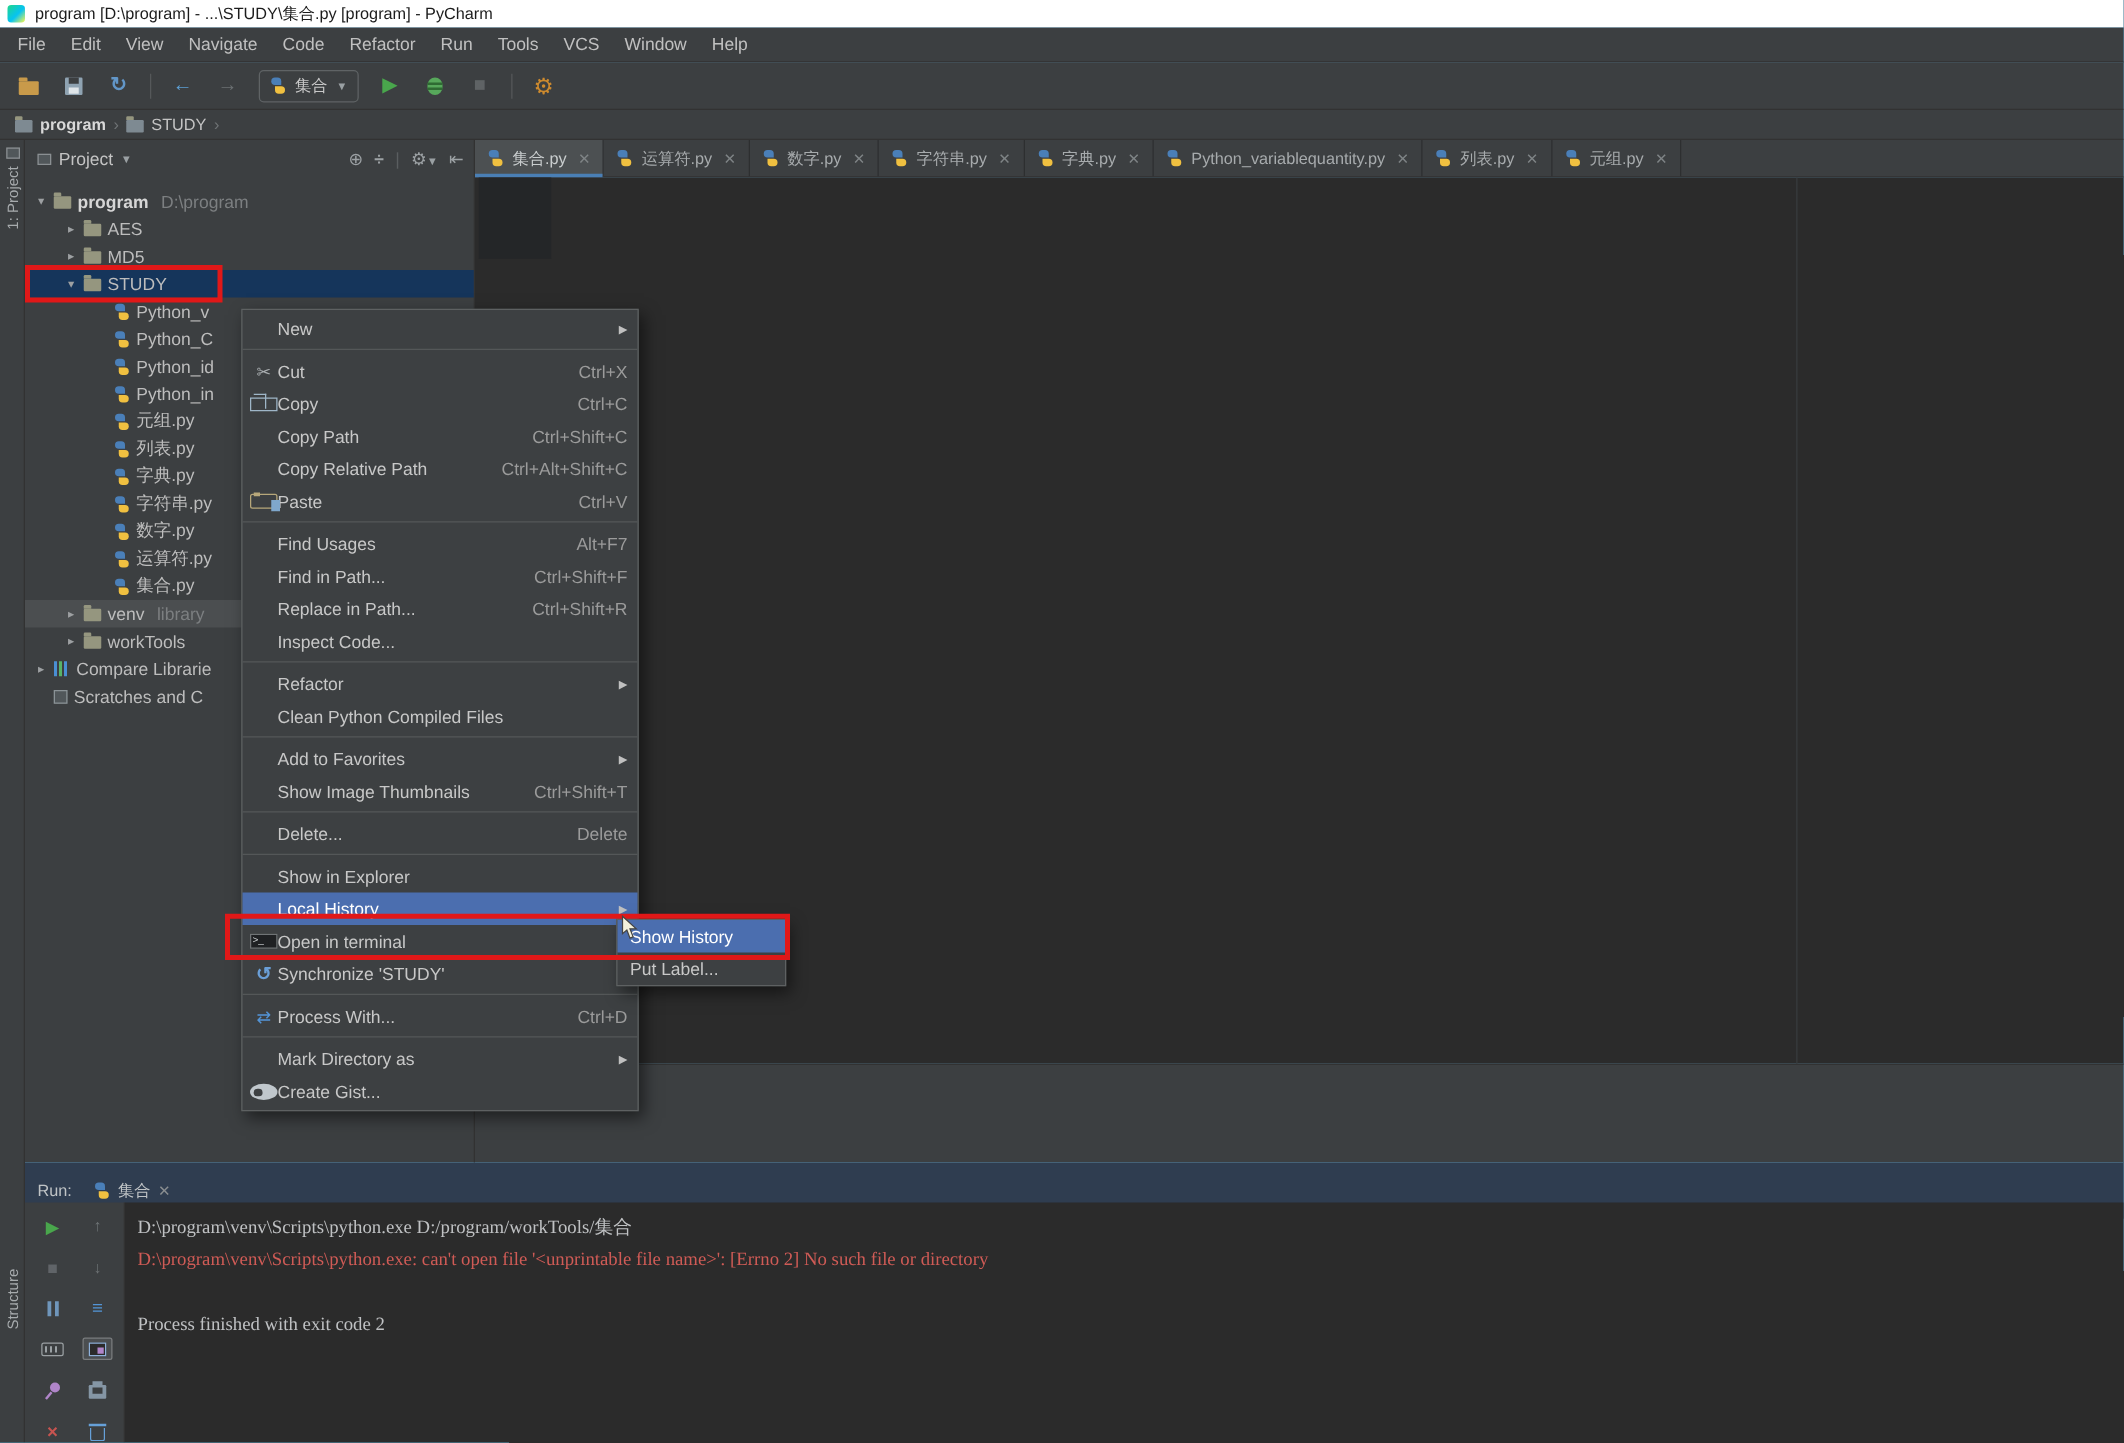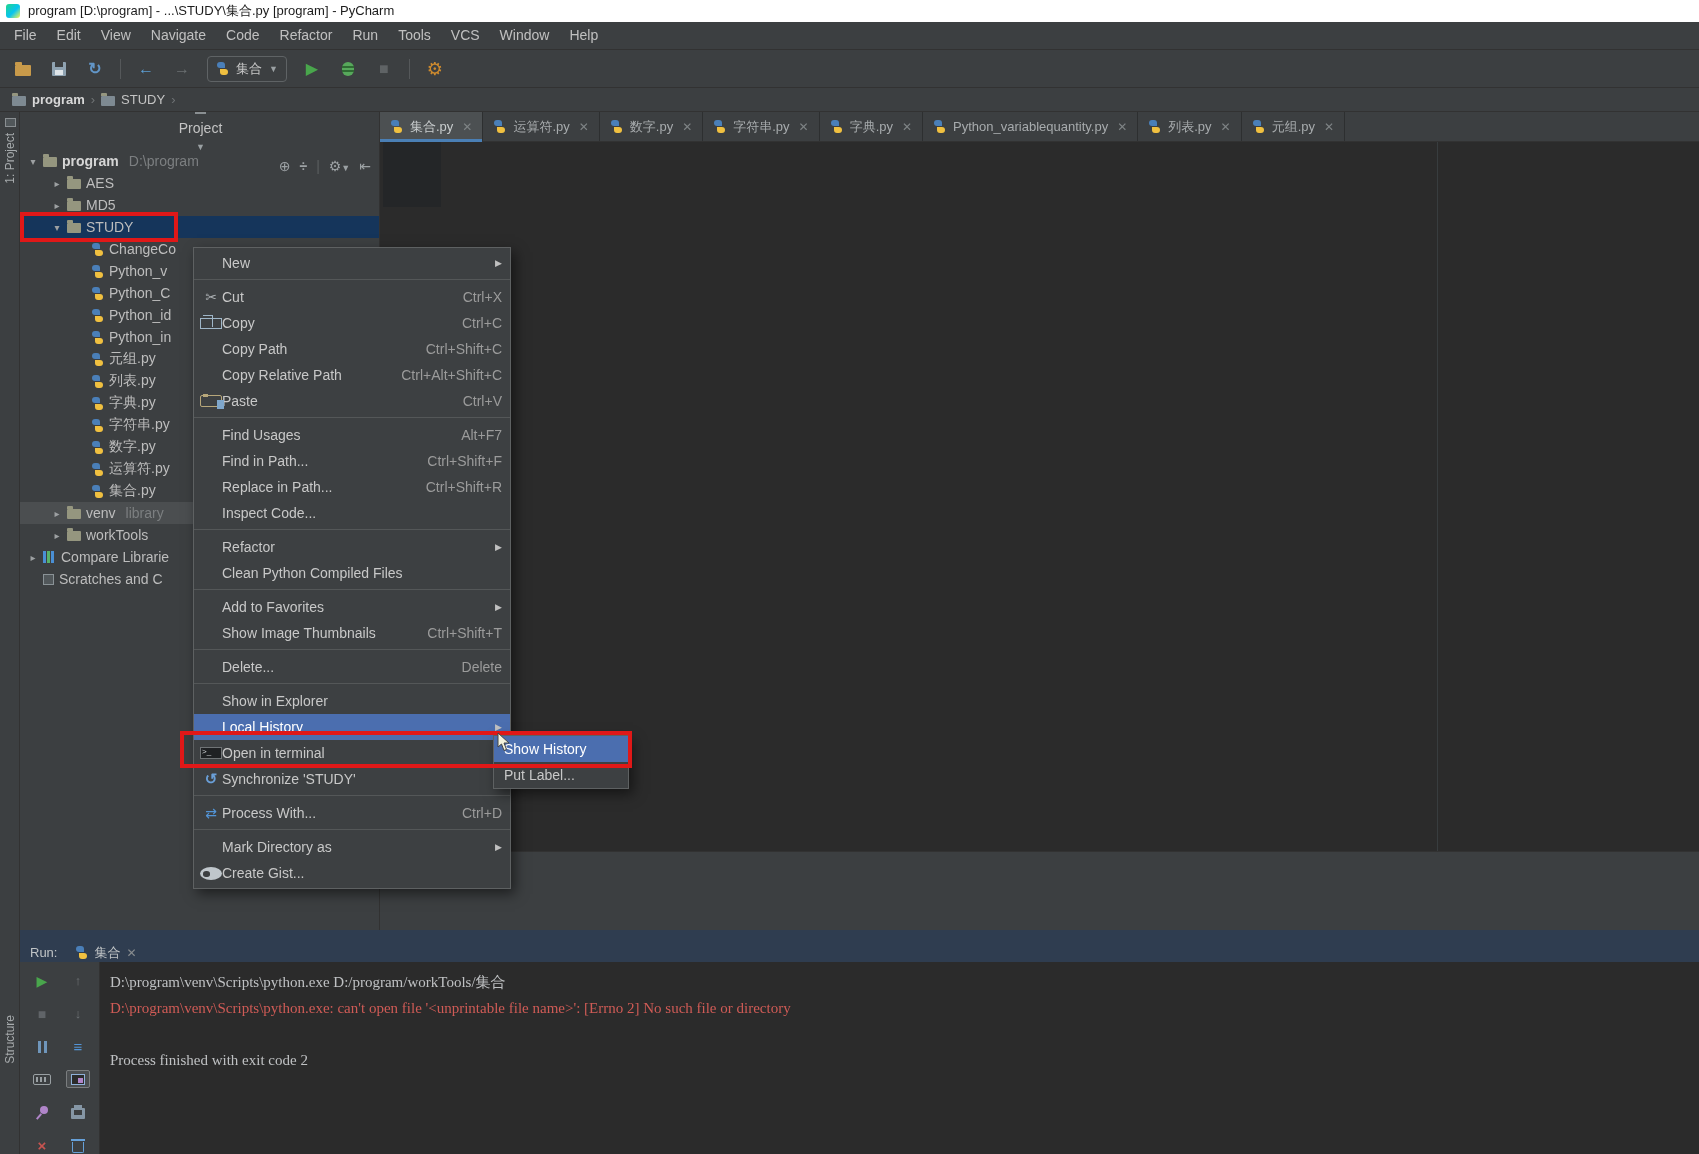--- a/index.html
+++ b/index.html
@@ -38,21 +38,21 @@
   .main{position:absolute;left:0;top:112px;width:1699px;height:1042px;}
 
   .leftstrip{position:absolute;left:0;top:0;width:20px;height:1042px;background:#3c3f41;border-right:1px solid #323232;}
   .vlabel{writing-mode:vertical-rl;transform:rotate(180deg);font-size:12px;color:#a7abad;white-space:nowrap;}
   .tw-top{position:absolute;left:0;top:6px;width:20px;display:flex;flex-direction:column;align-items:center;gap:6px;}
   .tw-bottom{position:absolute;left:0;top:903px;width:20px;display:flex;flex-direction:column;align-items:center;}
   .tw-icon{width:11px;height:9px;border:1px solid #8a8f92;background:#51575a;}
 
   
   .project{position:absolute;left:20px;top:0;width:360px;height:818px;background:#3c3f41;border-right:1px solid #323232;}
-  .proj-header{height:30px;display:flex;align-items:center;padding:0 8px 0 10px;gap:6px;color:#c4c4c4;flex-direction:column;}
+  .proj-header{height:30px;display:flex;align-items:center;padding:0 8px 0 10px;gap:6px;color:#c4c4c4;}
   .proj-icons{margin-left:auto;display:flex;align-items:center;gap:9px;color:#9ca1a4;font-size:14px;}
   .tree{padding-top:8px;}
   .trow{height:22px;display:flex;align-items:center;gap:5px;color:#bdbdbd;white-space:nowrap;overflow:hidden;}
   .trow .arrow{width:10px;font-size:10px;color:#9da0a2;text-align:center;flex:0 0 10px;}
   .trow.sel{background:#15355b;}
   .trow.hov{background:#4b4e50;}
   .trow.bold .lab{font-weight:bold;color:#d6d6d6;}
   .trow .extra{color:#7c7f81;margin-left:5px;}
 
   
@@ -293,26 +293,20 @@
 
           </div>
 
           <div class="trow sel" style="padding-left: 32px;">
             <span class="arrow">▾</span>
             <span class="ic ic-folder"></span>
             <span class="lab">STUDY</span>
 
           </div>
 
-          <div class="trow" style="padding-left: 56px;">
-            <span class="arrow" style="visibility: hidden;"></span>
-            <span class="ic ic-python"></span>
-            <span class="lab">ChangeCo</span>
-
-          </div>
 
           <div class="trow" style="padding-left: 56px;">
             <span class="arrow" style="visibility: hidden;"></span>
             <span class="ic ic-python"></span>
             <span class="lab">Python_v</span>
 
           </div>
 
           <div class="trow" style="padding-left: 56px;">
             <span class="arrow" style="visibility: hidden;"></span>

